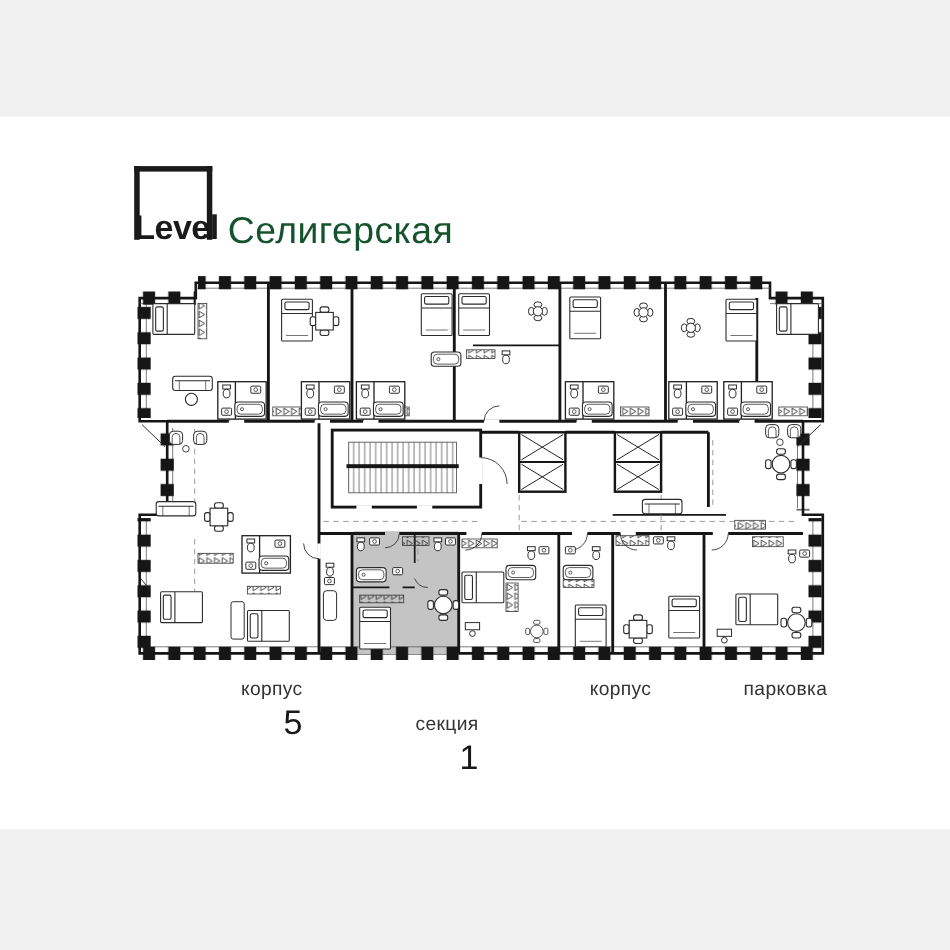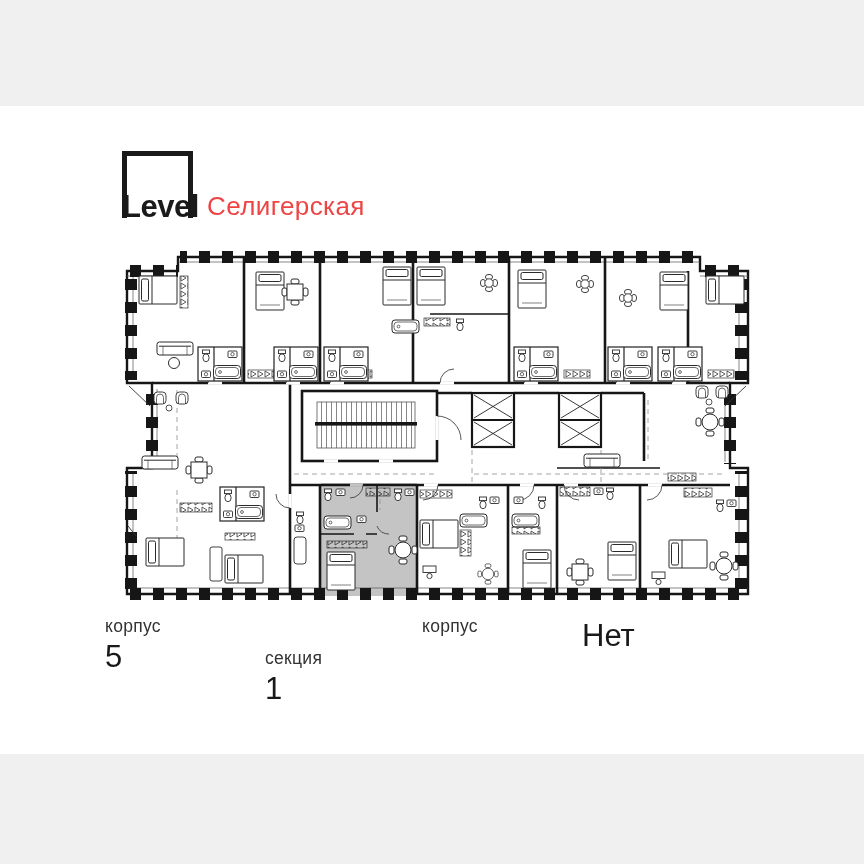--- a/index.html
+++ b/index.html
@@ -7,28 +7,28 @@
           font-family:"Liberation Sans",sans-serif;}
   .band{position:absolute;left:0;width:864px;background:#f0f0f0;}
   .band.top{top:0;height:106px;}
   .band.bottom{top:754px;height:110px;}
 
   
   .logo-square{position:absolute;left:122px;top:151px;width:61px;height:62px;
                border:5px solid #1a1a1a;border-bottom:none;}
   .logo-word{position:absolute;left:122px;top:189px;font-size:31px;font-weight:700;
              letter-spacing:-0.5px;color:#1a1a1a;}
-  .project-name{position:absolute;left:207px;top:191px;font-size:26px;font-weight:400;
-                color:#ef4444;letter-spacing:0.4px;}
+  .project-name{position:absolute;left:207px;top:191px;font-size:34px;font-weight:400;
+                color:#14532d;letter-spacing:0.4px;}
 
   
   .plan{position:absolute;left:124px;top:250px;}
 
   
-  .detail{position:absolute;top:616px;width:170px;text-align:left;}
+  .detail{position:absolute;top:616px;width:170px;text-align:right;}
   .detail .label{font-size:17.5px;color:#333;letter-spacing:0.3px;}
   .detail .value{font-size:31px;color:#191919;margin-top:4px;line-height:1.05;}
   .d0{left:105px;} .d1{left:265px;margin-top:32px;} .d2{left:422px;} .d3{left:582px;}
 </style>
 </head>
 <body>
 
 <div class="canvas">
   <div class="band top" style="background: rgb(240, 240, 240);"></div>
   <div class="band bottom" style="background: rgb(240, 240, 240);"></div>
@@ -357,15 +357,15 @@
     <div class="value">5</div>
   </div>
   <div class="detail d1">
     <div class="label">секция</div>
     <div class="value">1</div>
   </div>
   <div class="detail d2">
     <div class="label">корпус</div>
   </div>
   <div class="detail d3">
-    <div class="value">Нет</div>
+    <div class="label">парковка</div>
   </div>
 </div>
 
 </body></html>

